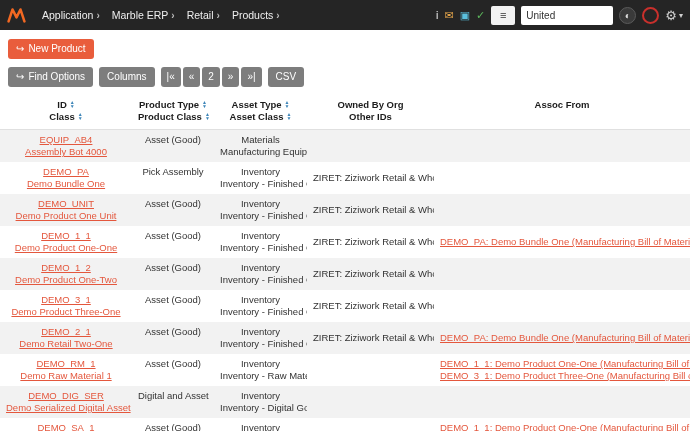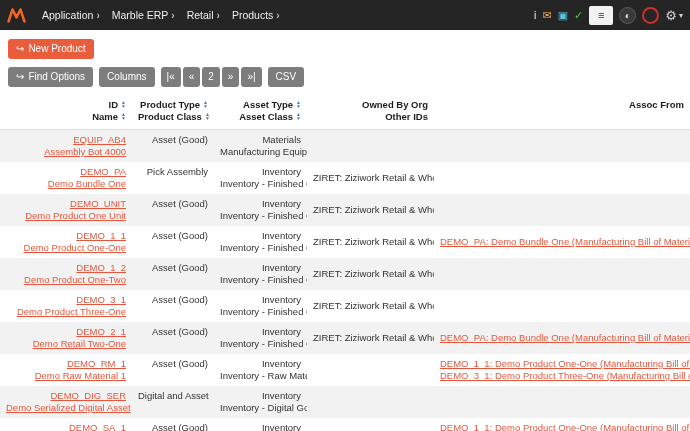--- a/index.html
+++ b/index.html
@@ -53,21 +53,21 @@
   .btn-orange { background: #e95d3c; color: #fff; }
   .btn-gray   { background: #7d7d7d; color: #fff; }
   .btn .bicon { font-size: 10px; line-height: 1; }
   .action-row { padding: 8px 8px 5px; }
   .toolbar { padding: 3px 8px 8px; display: flex; align-items: center; gap: 6px; }
   .pager { display: flex; align-items: center; gap: 2px; }
   .pager .btn { padding: 5px 6px; }
   
   table { width: 100%; border-collapse: collapse; table-layout: fixed; }
   th, td {
-    text-align: right; vertical-align: top;
+    text-align: center; vertical-align: top;
     padding: 4px 6px; font-size: 9.5px; line-height: 12px;
     overflow: hidden; white-space: nowrap;
   }
   thead th { font-weight: bold; color: #1c1c1c; border-bottom: 1px solid #e0e0e0; padding-bottom: 6px; }
   tbody tr:nth-child(odd) { background: #f2f2f2; }
   a.lnk { color: #e4573d; text-decoration: underline; cursor: pointer; display: inline-block; }
   td.mid { vertical-align: middle; }
   .sort {
     display: inline-flex; flex-direction: column; margin-left: 3px;
     vertical-align: middle; position: relative; top: -1px; cursor: pointer;
@@ -102,20 +102,21 @@
   </span>
 
   <div class="topbar-right">
     <span class="tb-icon icon-info">ℹ</span>
     <span class="tb-icon icon-mail">✉</span>
     <span class="tb-icon icon-screen">▣</span>
     <span class="tb-icon icon-check">✓</span>
     <button class="list-btn">
       <span>≡</span>
     </button>
+    <input class="search-input" type="text" value="United" style="">
     <span class="circle-btn moon-btn">
       <span>◐</span>
     </span>
     <span class="circle-btn power-btn"></span>
     <span class="gear-wrap">
       <span class="gear">⚙</span>
       <span class="caret">▾</span>
     </span>
   </div>
 </div>
@@ -168,21 +169,21 @@
   <thead>
     <tr>
       <th>
         <span class="hline">
           <span>ID</span><span class="sort">
               <i>▲</i>
               <i>▼</i>
             </span>
         </span>
         <span class="hline">
-          <span>Name</span><span class="sort">
+          <span>Class</span><span class="sort">
               <i>▲</i>
               <i>▼</i>
             </span>
         </span>
       </th>
       <th>
         <span class="hline">
           <span>Product Type</span><span class="sort">
               <i>▲</i>
               <i>▼</i>

